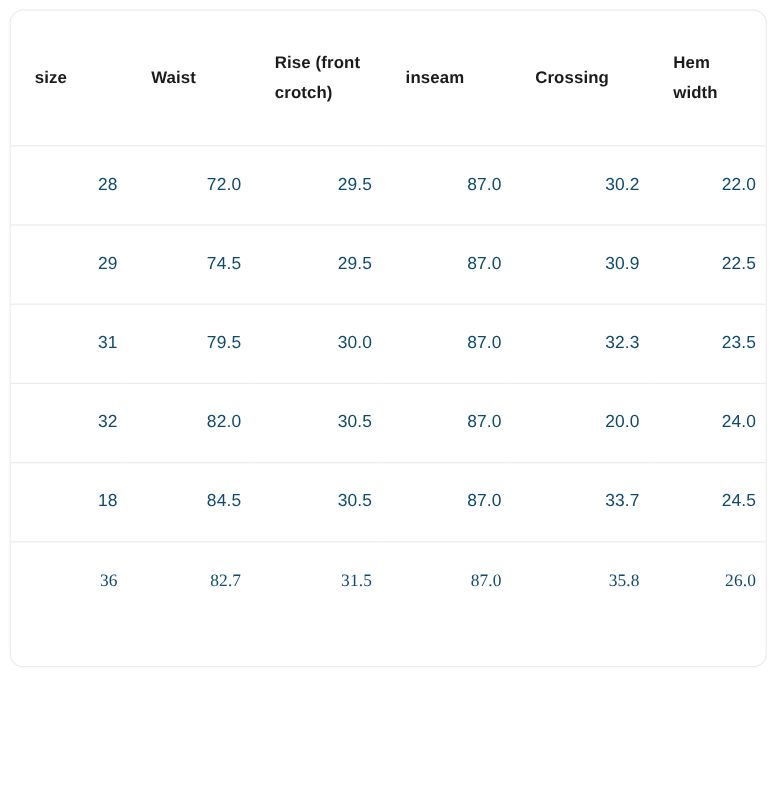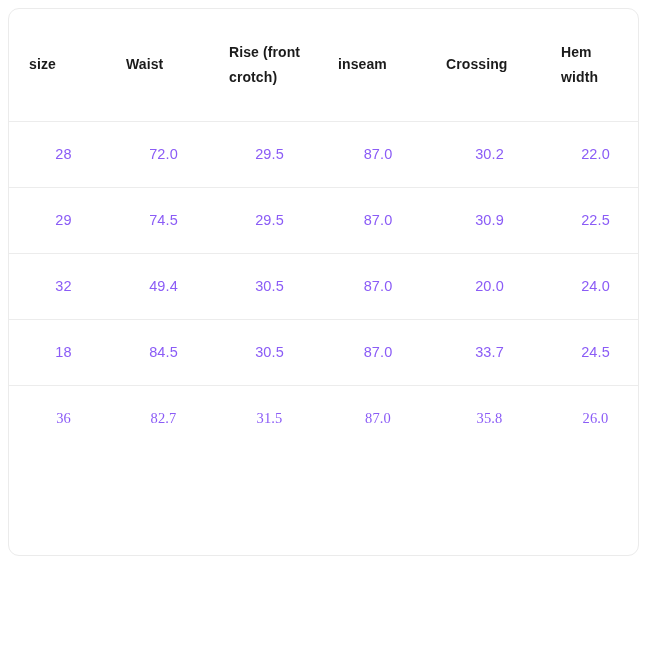--- a/index.html
+++ b/index.html
@@ -51,25 +51,25 @@
     color: #1b1b1b;
     line-height: 25px;
     letter-spacing: 0.1px;
     border-bottom: 1px solid #ececec;
     box-sizing: border-box;
   }
 
   table.size-table tbody td {
     height: 66px;
     padding: 0 8px 0 20px;
-    text-align: center;
+    text-align: right;
     vertical-align: middle;
     font-size: 14.5px;
     font-weight: normal;
-    color: #8b5cf6;
+    color: #0c4a6e;
     line-height: 20px;
     letter-spacing: 0.1px;
     border-bottom: 1px solid #ececec;
     box-sizing: border-box;
   }
 
   table.size-table tbody tr:last-child td {
     border-bottom: none;
     font-family: Liberation Serif, serif;
   }
@@ -108,22 +108,30 @@
       </tr>
       <tr>
         <td>29</td>
         <td>74.5</td>
         <td>29.5</td>
         <td>87.0</td>
         <td>30.9</td>
         <td>22.5</td>
       </tr>
       <tr>
+        <td>31</td>
+        <td>79.5</td>
+        <td>30.0</td>
+        <td>87.0</td>
+        <td>32.3</td>
+        <td>23.5</td>
+      </tr>
+      <tr>
         <td>32</td>
-        <td>49.4</td>
+        <td>82.0</td>
         <td>30.5</td>
         <td>87.0</td>
         <td>20.0</td>
         <td>24.0</td>
       </tr>
       <tr>
         <td>18</td>
         <td>84.5</td>
         <td>30.5</td>
         <td>87.0</td>

